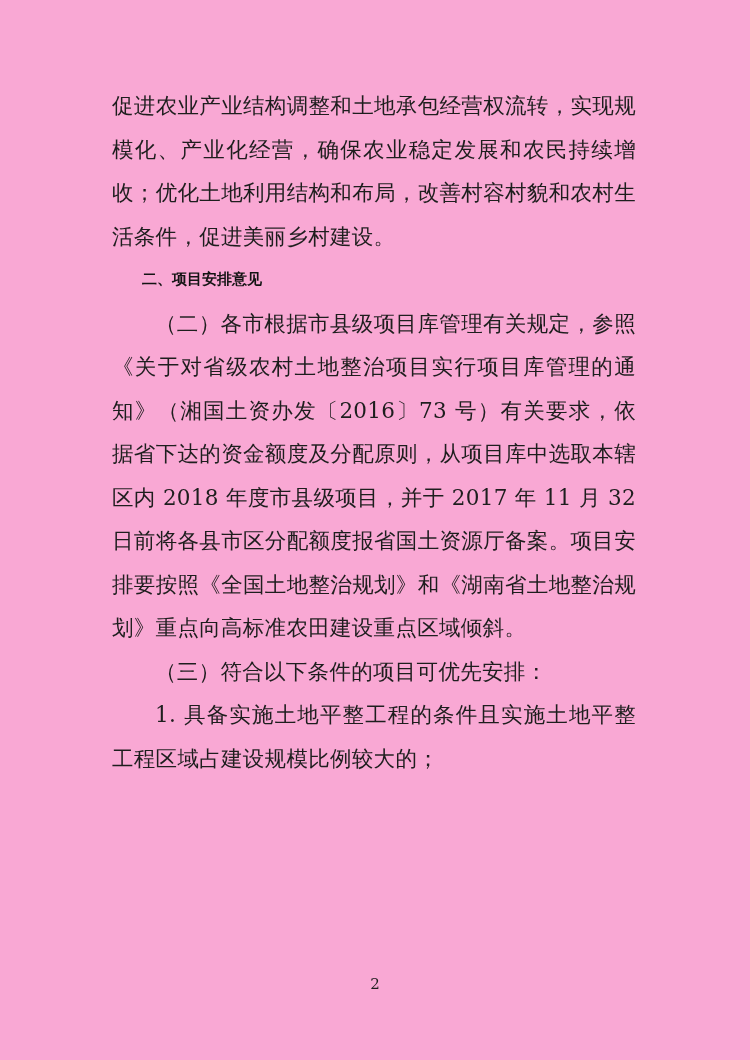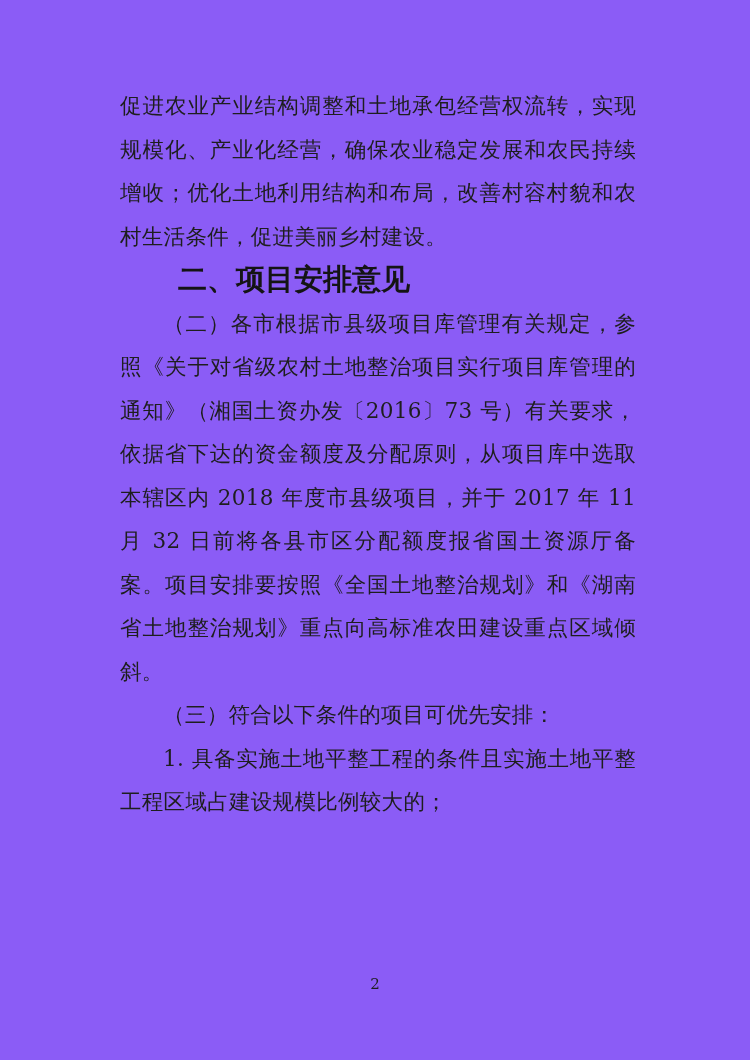--- a/index.html
+++ b/index.html
@@ -4,44 +4,43 @@
 <style>
   html, body {
     margin: 0;
     padding: 0;
     background: #ffffff;
   }
   .page {
     position: relative;
     width: 750px;
     height: 1060px;
-    background: #8b5cf6;
+    background: #f9a8d4;
     color: #1e1e1e;
     font-family: "DejaVu Serif", "Liberation Serif", serif;
     overflow: hidden;
     box-sizing: border-box;
-    padding-left: 8px;
   }
   .content {
     padding: 84px 114px 0 112px;
   }
   .para {
     margin: 0;
     font-size: 21.5px;
     line-height: 43.5px;
     text-align: justify;
     text-indent: 2em;
     letter-spacing: 0.3px;
   }
   .para.no-indent {
     text-indent: 0;
   }
   .section-heading {
     margin: 0;
-    font-size: 29px;
+    font-size: 15px;
     line-height: 43.5px;
     text-indent: 2em;
     font-weight: 700;
     font-family: "DejaVu Sans", "Liberation Sans", sans-serif;
     color: #141414;
     text-align: left;
   }
   .page-number {
     position: absolute;
     top: 974px;

